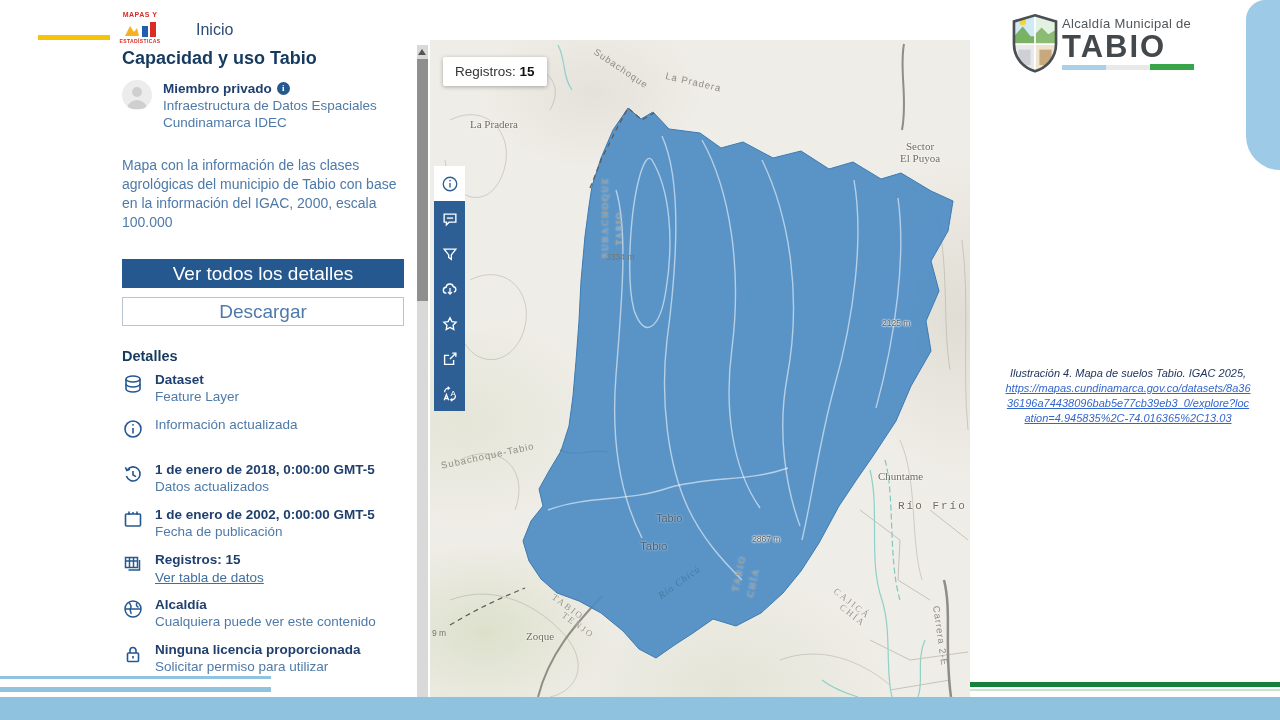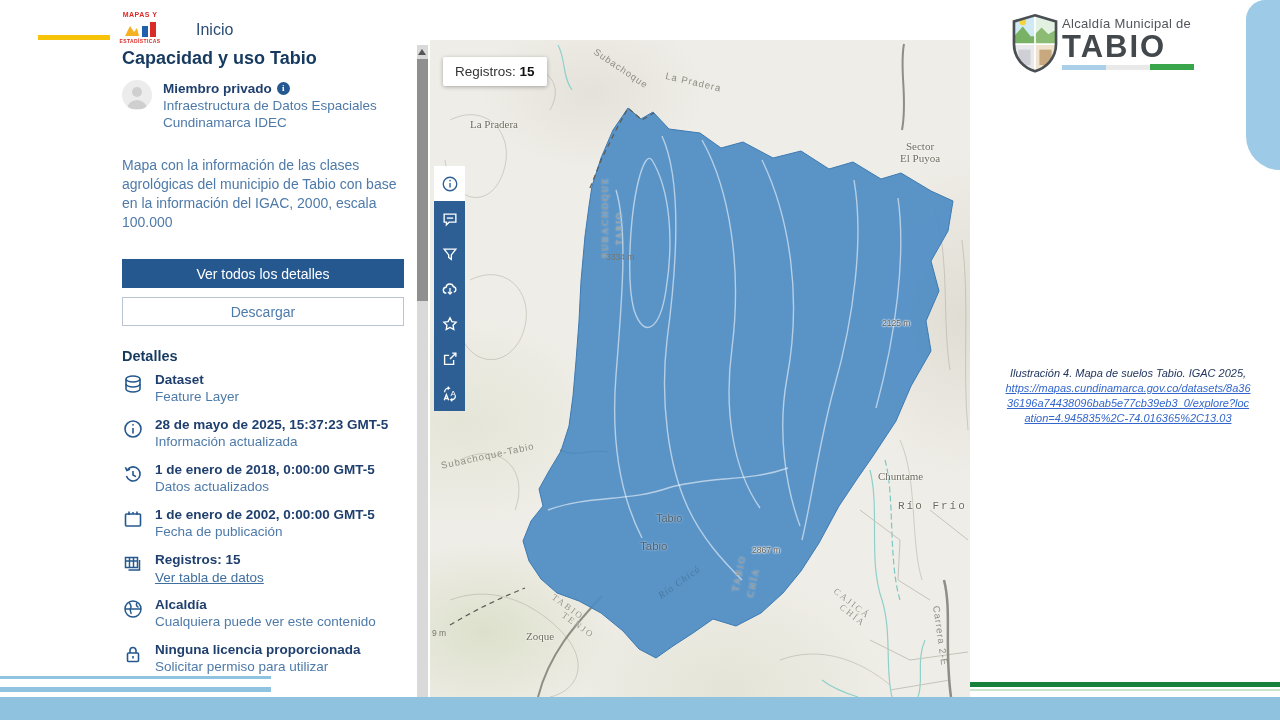--- a/index.html
+++ b/index.html
@@ -19,21 +19,21 @@
   .p-title{font-size:18px;font-weight:bold;color:#16395f;line-height:20px;margin:0 0 0 0;height:20px;}
   .owner{display:flex;gap:11px;margin-top:12px;height:52px;}
   .avatar{width:30px;height:30px;border-radius:50%;background:#ececec;overflow:hidden;flex:none;}
   .owner-name{font-size:13.5px;font-weight:bold;color:#1f3f6e;line-height:17px;display:flex;align-items:center;gap:5px;}
   .info-badge{display:inline-block;width:13px;height:13px;border-radius:50%;background:#25588f;color:#fff;
               font-size:9px;font-weight:bold;text-align:center;line-height:13px;font-family:"Liberation Serif",serif;}
   .owner-org{font-size:13.5px;color:#4e7aa9;line-height:17px;}
   .sec-h{font-size:14.5px;font-weight:bold;color:#16395f;height:16px;line-height:16px;}
   .h-resumen{margin-top:23px;margin-bottom:8px;}
   .summary-text{font-size:14px;color:#4e7aa9;line-height:19px;height:76px;margin-bottom:27px;margin-top:24px;}
-  .btn{display:block;width:282px;height:29px;font-size:14px;font-family:"Liberation Sans",sans-serif;cursor:pointer;}
+  .btn{display:block;width:282px;height:29px;font-size:19px;font-family:"Liberation Sans",sans-serif;cursor:pointer;}
   .btn-primary{background:#25588f;color:#fff;border:1px solid #25588f;margin-bottom:9px;}
   .btn-outline{background:#fff;color:#4e7aa9;border:1px solid #b9c6d2;margin-bottom:22px;}
   .h-detalles{margin-bottom:7px;}
   .drow{display:flex;gap:11px;margin-bottom:11px;height:34px;}
   .dicon{width:22px;height:22px;flex:none;color:#25588f;margin-top:2px;}
   .dtitle{font-size:13.5px;font-weight:bold;color:#1f3f6e;line-height:17px;white-space:nowrap;}
   .dsub{font-size:13.5px;color:#4e7aa9;line-height:17px;text-decoration:none;white-space:nowrap;}
   a.dsub{text-decoration:underline;color:#3f6f9f;}
 
   
@@ -158,21 +158,20 @@
         </div>
     </div>
 
     <div class="drow">
       <svg class="dicon" viewBox="0 0 22 22" fill="none" stroke="currentColor" stroke-width="1.6">
         <circle cx="11" cy="11" r="8"></circle>
           <line x1="11" y1="10" x2="11" y2="15.5"></line>
           <circle cx="11" cy="6.8" r="0.9" fill="currentColor" stroke="none"></circle>
       </svg>
       <div>
-          <div class="dtitle">28 de mayo de 2025, 15:37:23 GMT-5</div>
            <div class="dsub">Información actualizada</div>
         </div>
     </div>
 
     <div class="drow">
       <svg class="dicon" viewBox="0 0 22 22" fill="none" stroke="currentColor" stroke-width="1.6">
         <path d="M4.4,13 a7,7 0 1 0 1,-6.2"></path>
           <polyline points="3.4,4.2 4.8,7.4 8,6.2"></polyline>
           <polyline points="11,8 11,12 14,13.6"></polyline>
       </svg>
@@ -308,21 +307,21 @@
         <div class="lbl boundary" style="left: 170px; top: 218px; transform: rotate(-90deg);">SUBACHOQUE</div>
         <div class="lbl boundary sm" style="left: 185px; top: 205px; transform: rotate(-90deg);">TABIO</div>
         <div class="lbl elev" style="left: 176px; top: 212px;">3334 m</div>
         <div class="lbl elev halo" style="left: 452px; top: 278px;">2125 m</div>
         <div class="lbl road" style="left: 10px; top: 420px; transform: rotate(-12deg);">Subachoque-Tabio</div>
         <div class="lbl town" style="left: 226px; top: 472px;">Tabio</div>
         <div class="lbl town lg" style="left: 210px; top: 500px;">Tabio</div>
         <div class="lbl water" style="left: 226px; top: 552px; transform: rotate(-36deg);">Río Chicú</div>
         <div class="lbl boundary" style="left: 300px; top: 550px; transform: rotate(-78deg);">TABIO</div>
         <div class="lbl boundary" style="left: 315px; top: 556px; transform: rotate(-78deg);">CHÍA</div>
-        <div class="lbl elev halo" style="left: 322px; top: 505px;">2867 m</div>
+        <div class="lbl elev halo" style="left: 322px; top: 494px;">2867 m</div>
         <div class="lbl boundary" style="left: 126px; top: 552px; transform: rotate(36deg);">TABIO</div>
         <div class="lbl boundary" style="left: 136px; top: 570px; transform: rotate(36deg);">TENJO</div>
         <div class="lbl place" style="left: 448px; top: 430px;">Chuntame</div>
         <div class="lbl place sp" style="left: 468px; top: 460px; font-family: Liberation Mono, monospace;">Río Frío</div>
         <div class="lbl boundary" style="left: 408px; top: 546px; transform: rotate(38deg);">CAJICÁ</div>
         <div class="lbl boundary" style="left: 414px; top: 562px; transform: rotate(38deg);">CHÍA</div>
         <div class="lbl road" style="left: 512px; top: 565px; transform: rotate(82deg);">Carrera 2-E</div>
         <div class="lbl place" style="left: 96px; top: 590px;">Zoque</div>
         <div class="lbl elev" style="left: 2px; top: 588px;">9 m</div>
       </div>

